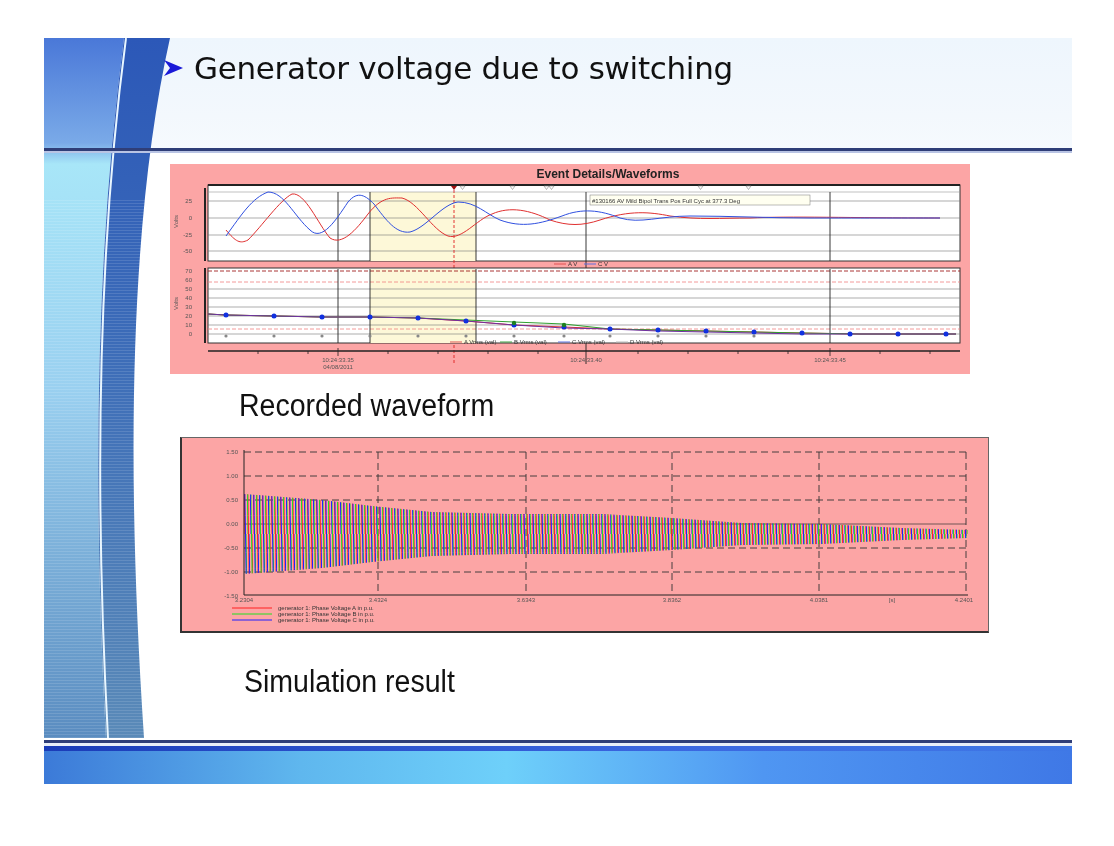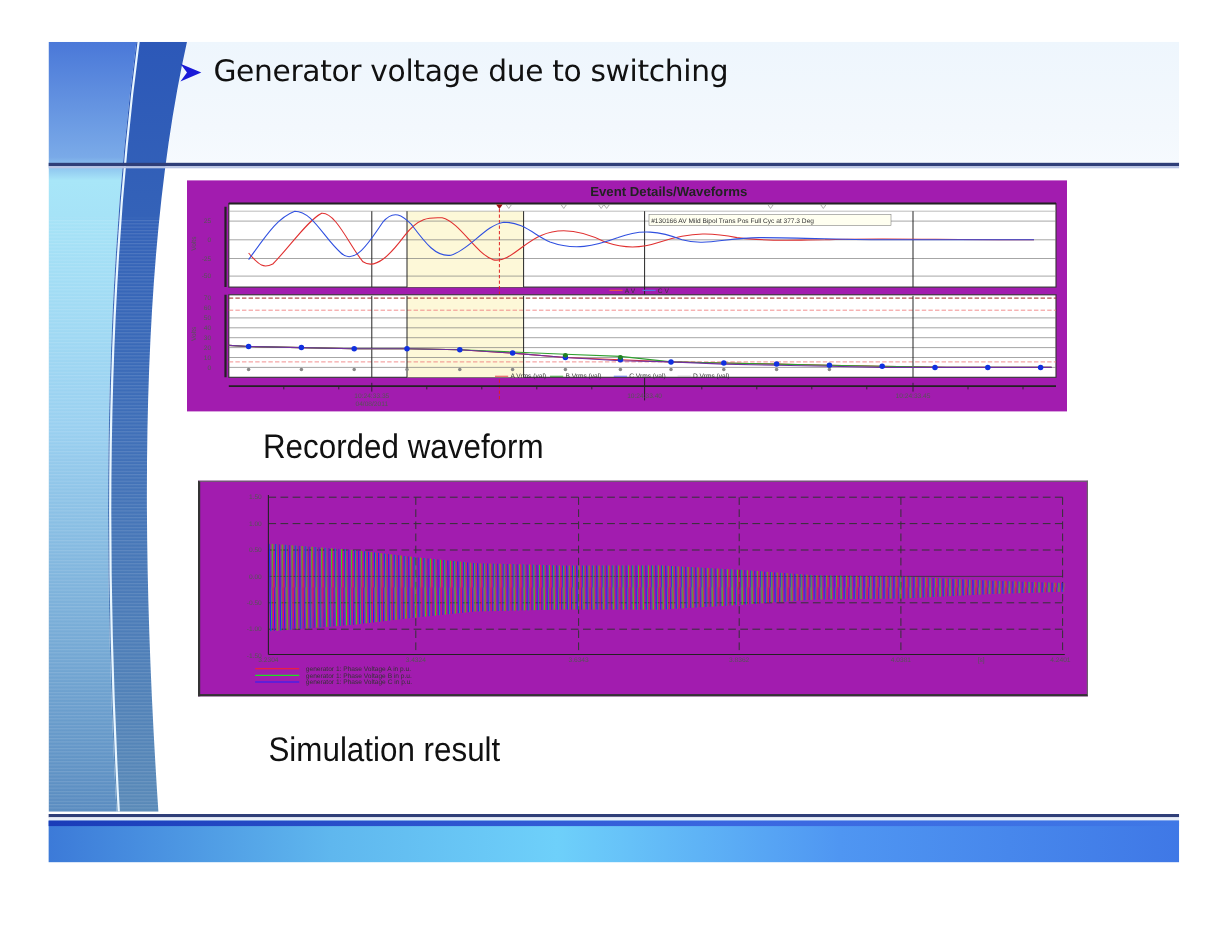--- a/index.html
+++ b/index.html
@@ -8,23 +8,23 @@
   .title-band{position:absolute;left:0;top:0;width:1028px;height:112px;background:linear-gradient(180deg,#eef6fd 0%,#f3f8fd 70%,#f6fafe 100%);}
   .title-rule{position:absolute;left:0;top:110px;width:1028px;height:3px;background:#2f3e78;}
   .title-rule2{position:absolute;left:0;top:113px;width:1028px;height:2px;background:#b9c4e4;}
   .left-deco{position:absolute;left:0;top:0;width:140px;height:700px;}
   .bottom-rule{position:absolute;left:0;top:702px;width:1028px;height:3px;background:#2f3e78;}
   .bottom-rule2{position:absolute;left:0;top:705px;width:1028px;height:3px;background:#e8eef8;}
   .bottom-band{position:absolute;left:0;top:708px;width:1028px;height:38px;background:linear-gradient(90deg,#3c7ad8 0%,#5fb7ee 25%,#6ed0fa 45%,#4f96f2 70%,#3f78e6 100%);}
   .bottom-band::before{content:"";position:absolute;left:0;top:0;width:100%;height:5px;background:linear-gradient(90deg,#1a3cb8,#3a66e0 60%,#3f78e6);}
   .title-row{position:absolute;left:118px;top:12px;display:flex;align-items:center;}
   .bullet{width:22px;height:22px;margin-right:10px;}
-  .title{font-family:"DejaVu Sans",sans-serif;font-size:27px;color:#111;letter-spacing:-0.3px;}
+  .title{font-family:"DejaVu Sans",sans-serif;font-size:31px;color:#111;letter-spacing:-0.3px;}
   .caption{position:absolute;font-family:"Liberation Sans",sans-serif;font-size:31px;color:#111;transform:scaleX(0.92);transform-origin:left;}
-  .fig{position:absolute;background:#a21caf;}
+  .fig{position:absolute;background:#fca5a5;}
   .fig svg{display:block;}
   .tick{font-family:"Liberation Sans",sans-serif;font-size:6px;fill:#555;}
   .legtxt{font-family:"Liberation Sans",sans-serif;font-size:6px;fill:#333;}
   .ftitle{font-family:"Liberation Sans",sans-serif;font-size:12px;font-weight:bold;fill:#222;}
 </style>
 </head>
 <body>
 
 <div id="slide">
   <div class="title-band"></div>

